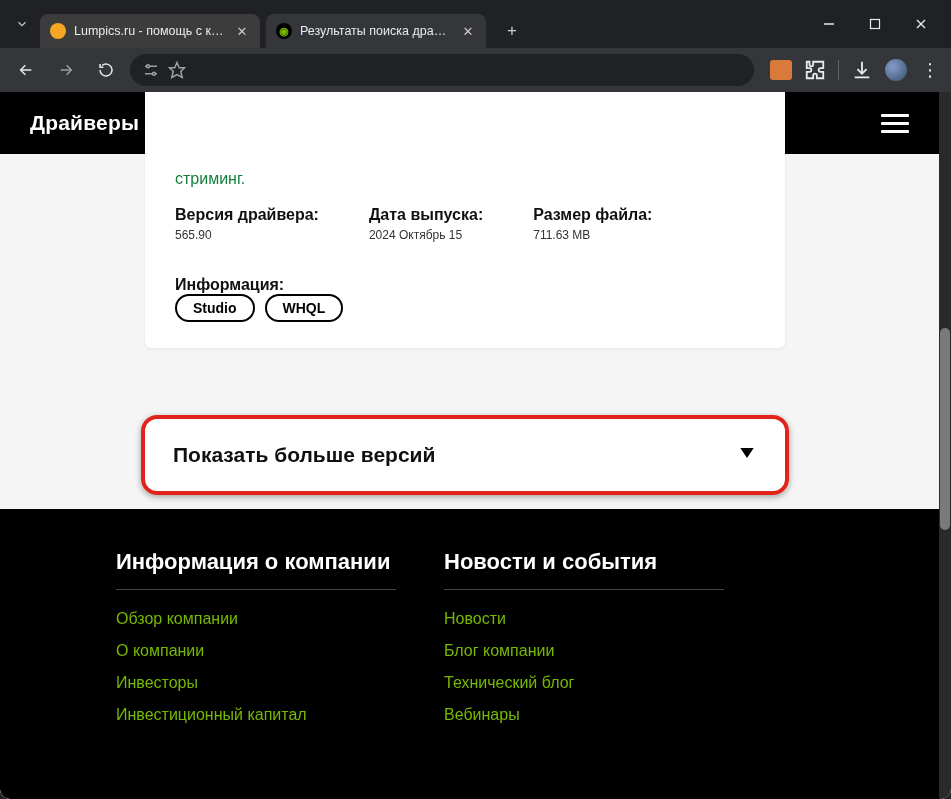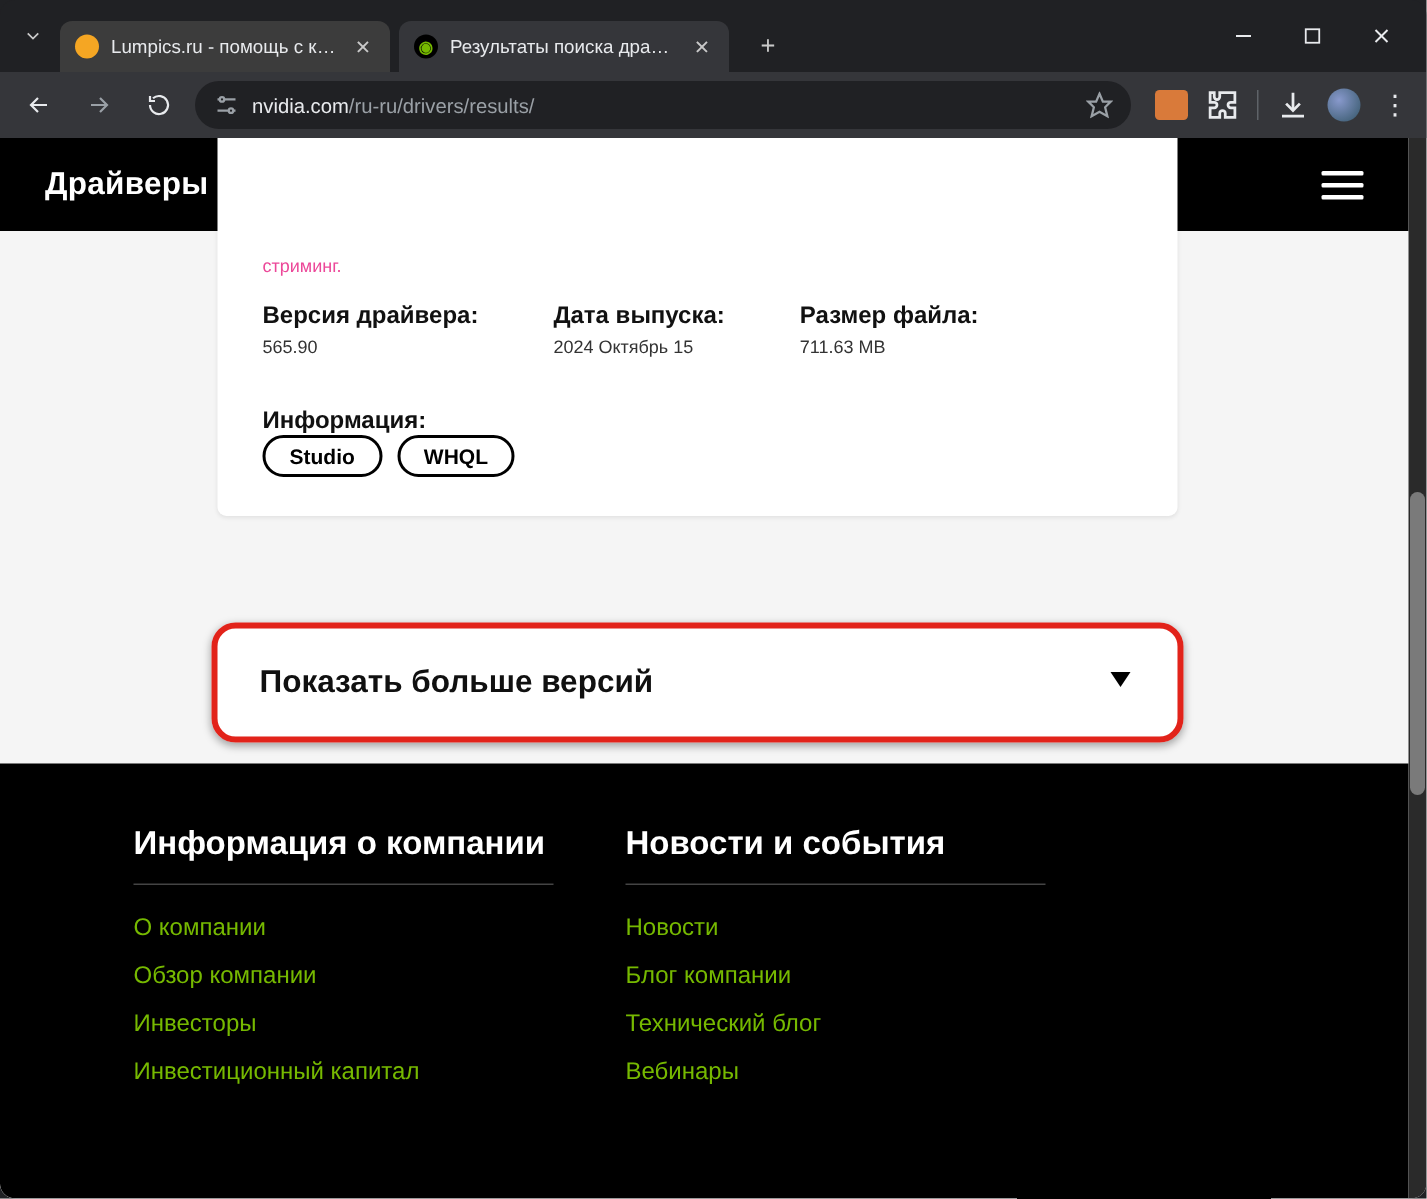--- a/index.html
+++ b/index.html
@@ -47,38 +47,38 @@
   
   .topnav { position:absolute; top:0; left:0; right:12px; height:62px; background:#000; color:#fff; display:flex; align-items:center; padding:0 30px; }
   .topnav .brand { font-size:21px; font-weight:700; letter-spacing:0.2px; }
   .hamburger { margin-left:auto; width:28px; display:flex; flex-direction:column; gap:5px; }
   .hamburger span { height:3px; background:#fff; border-radius:1px; }
 
   
   .content { position:absolute; top:62px; left:0; right:12px; bottom:0; background:#f5f5f5; }
 
   .card { position:absolute; left:145px; top:-100px; width:640px; background:#fff; border-radius:6px; padding:26px 30px 26px 30px; box-shadow:0 1px 3px rgba(0,0,0,0.08); }
-  .desc { color:#ec4899; font-size:12px; margin-bottom:18px; }
+  .desc { color:#15803d; font-size:16px; margin-bottom:18px; }
   .row { display:flex; margin-bottom:34px; }
   .col { margin-right:50px; }
   .label { font-weight:700; color:#111; font-size:16px; margin-bottom:4px; }
   .value { color:#333; font-size:12px; }
   .info-label { font-weight:700; color:#111; font-size:16px; }
   .pills { display:flex; gap:10px; }
   .pill { border:2px solid #000; border-radius:18px; padding:4px 16px; font-size:14px; font-weight:700; color:#000; }
 
   .showmore { position:absolute; left:145px; top:265px; width:640px; height:72px; background:#fff; border-radius:10px; display:flex; align-items:center; padding:0 28px; }
   .showmore .text { font-size:21px; font-weight:600; color:#101010; }
   .showmore .caret { margin-left:auto; }
   .showmore .caret svg { width:20px; height:14px; }
   .red-outline { position:absolute; left:141px; top:261px; width:648px; height:80px; border:4px solid #e2231a; border-radius:16px; box-shadow:0 2px 6px rgba(0,0,0,0.35); pointer-events:none; }
 
   
   .footer { position:absolute; left:0; right:0; bottom:0; height:290px; background:#000; color:#fff; padding:40px 0 0 0; }
-  .footer-cols { display:flex; padding-left:89px; gap:48px; }
+  .footer-cols { display:flex; padding-left:116px; gap:48px; }
   .footer-col h3 { font-size:22px; font-weight:700; border-bottom:1px solid #444; padding-bottom:14px; margin-bottom:20px; width:280px; }
   .footer-col a { display:block; color:#76b900; text-decoration:none; font-size:16px; margin-bottom:14px; }
 
   
   .vscroll { position:absolute; right:0; top:0; width:12px; height:100%; background:#2a2a2a; }
   .vthumb { position:absolute; right:1px; width:10px; background:#7a7a7a; border-radius:5px; top:236px; height:202px; }
 </style>
 </head>
 <body>
 
@@ -142,23 +142,20 @@
     </div>
   <div class="omnibox">
     <div class="tune">
       <svg viewBox="0 0 24 24" fill="none" stroke="currentColor" stroke-width="2">
           <line x1="4" y1="7" x2="20" y2="7"></line>
           <line x1="4" y1="17" x2="20" y2="17"></line>
           <circle cx="8" cy="7" r="2" fill="#202124"></circle>
           <circle cx="16" cy="17" r="2" fill="#202124"></circle>
         </svg>
     </div>
-    <div class="url">
-      <span class="domain">nvidia.com</span><span class="path">/ru-ru/drivers/results/</span>
-    </div>
     <div class="star">
       <svg viewBox="0 0 24 24" fill="none" stroke="currentColor" stroke-width="2">
           <polygon points="12 2 15 9 22 9 17 14 19 22 12 18 5 22 7 14 2 9 9 9"></polygon>
         </svg>
     </div>
   </div>
   <div class="right-icons">
     <div class="ext-icon">
         <div class="fox"></div>
       </div>
@@ -226,22 +223,22 @@
             <polygon points="4,2 20,2 12,14" fill="#000"></polygon>
           </svg>
       </div>
     </div>
     <div class="red-outline"></div>
 
     <div class="footer">
       <div class="footer-cols">
         <div class="footer-col">
           <h3>Информация о компании</h3>
+          <a>Обзор компании</a>
           <a>О компании</a>
-          <a>Обзор компании</a>
           <a>Инвесторы</a>
           <a>Инвестиционный капитал</a>
         </div>
         <div class="footer-col">
           <h3>Новости и события</h3>
           <a>Новости</a>
           <a>Блог компании</a>
           <a>Технический блог</a>
           <a>Вебинары</a>
         </div>

